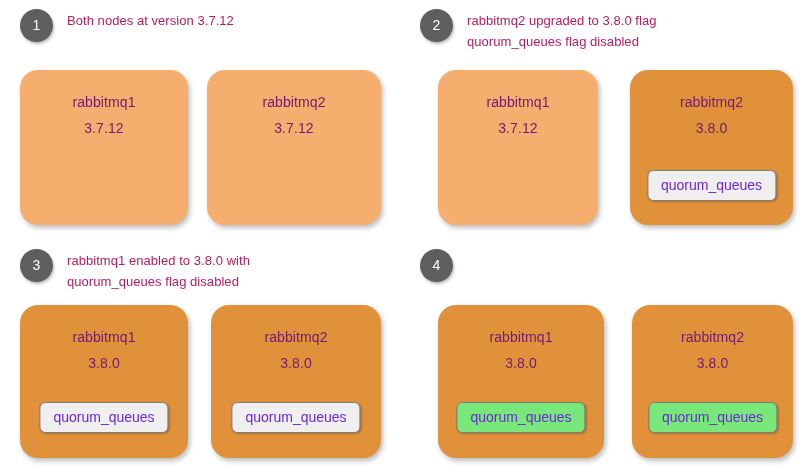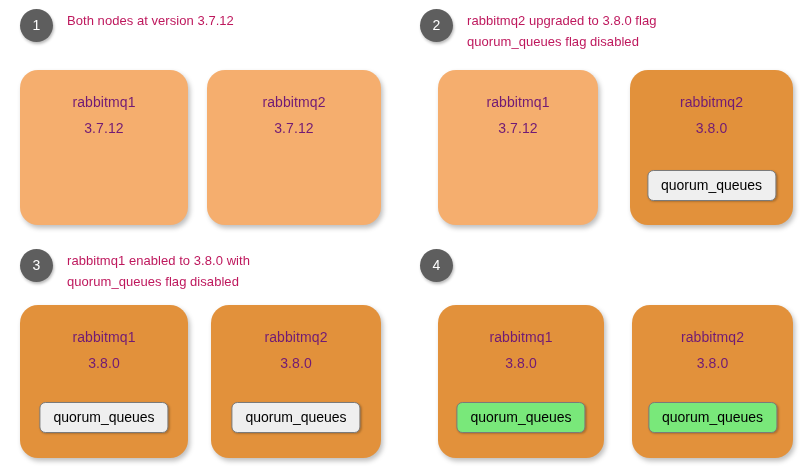--- a/index.html
+++ b/index.html
@@ -74,21 +74,21 @@
   .node-card .node-name { margin-top: 19px; }
 
   .flag-badge {
     position: absolute;
     left: 50%;
     transform: translateX(-50%);
     border-radius: 6px;
     border: 1px solid #7a7a7a;
     font-size: 14px;
     line-height: 14px;
-    color: #000000;
+    color: #6d28d9;
     padding: 7px 13px 8px 13px;
     white-space: nowrap;
     box-shadow: 1px 1px 2px rgba(0,0,0,0.22);
     box-sizing: border-box;
   }
   .flag-disabled { background: #efefef; }
   .flag-enabled  { background: #79e87a; }
 </style>
 </head>
 <body>

